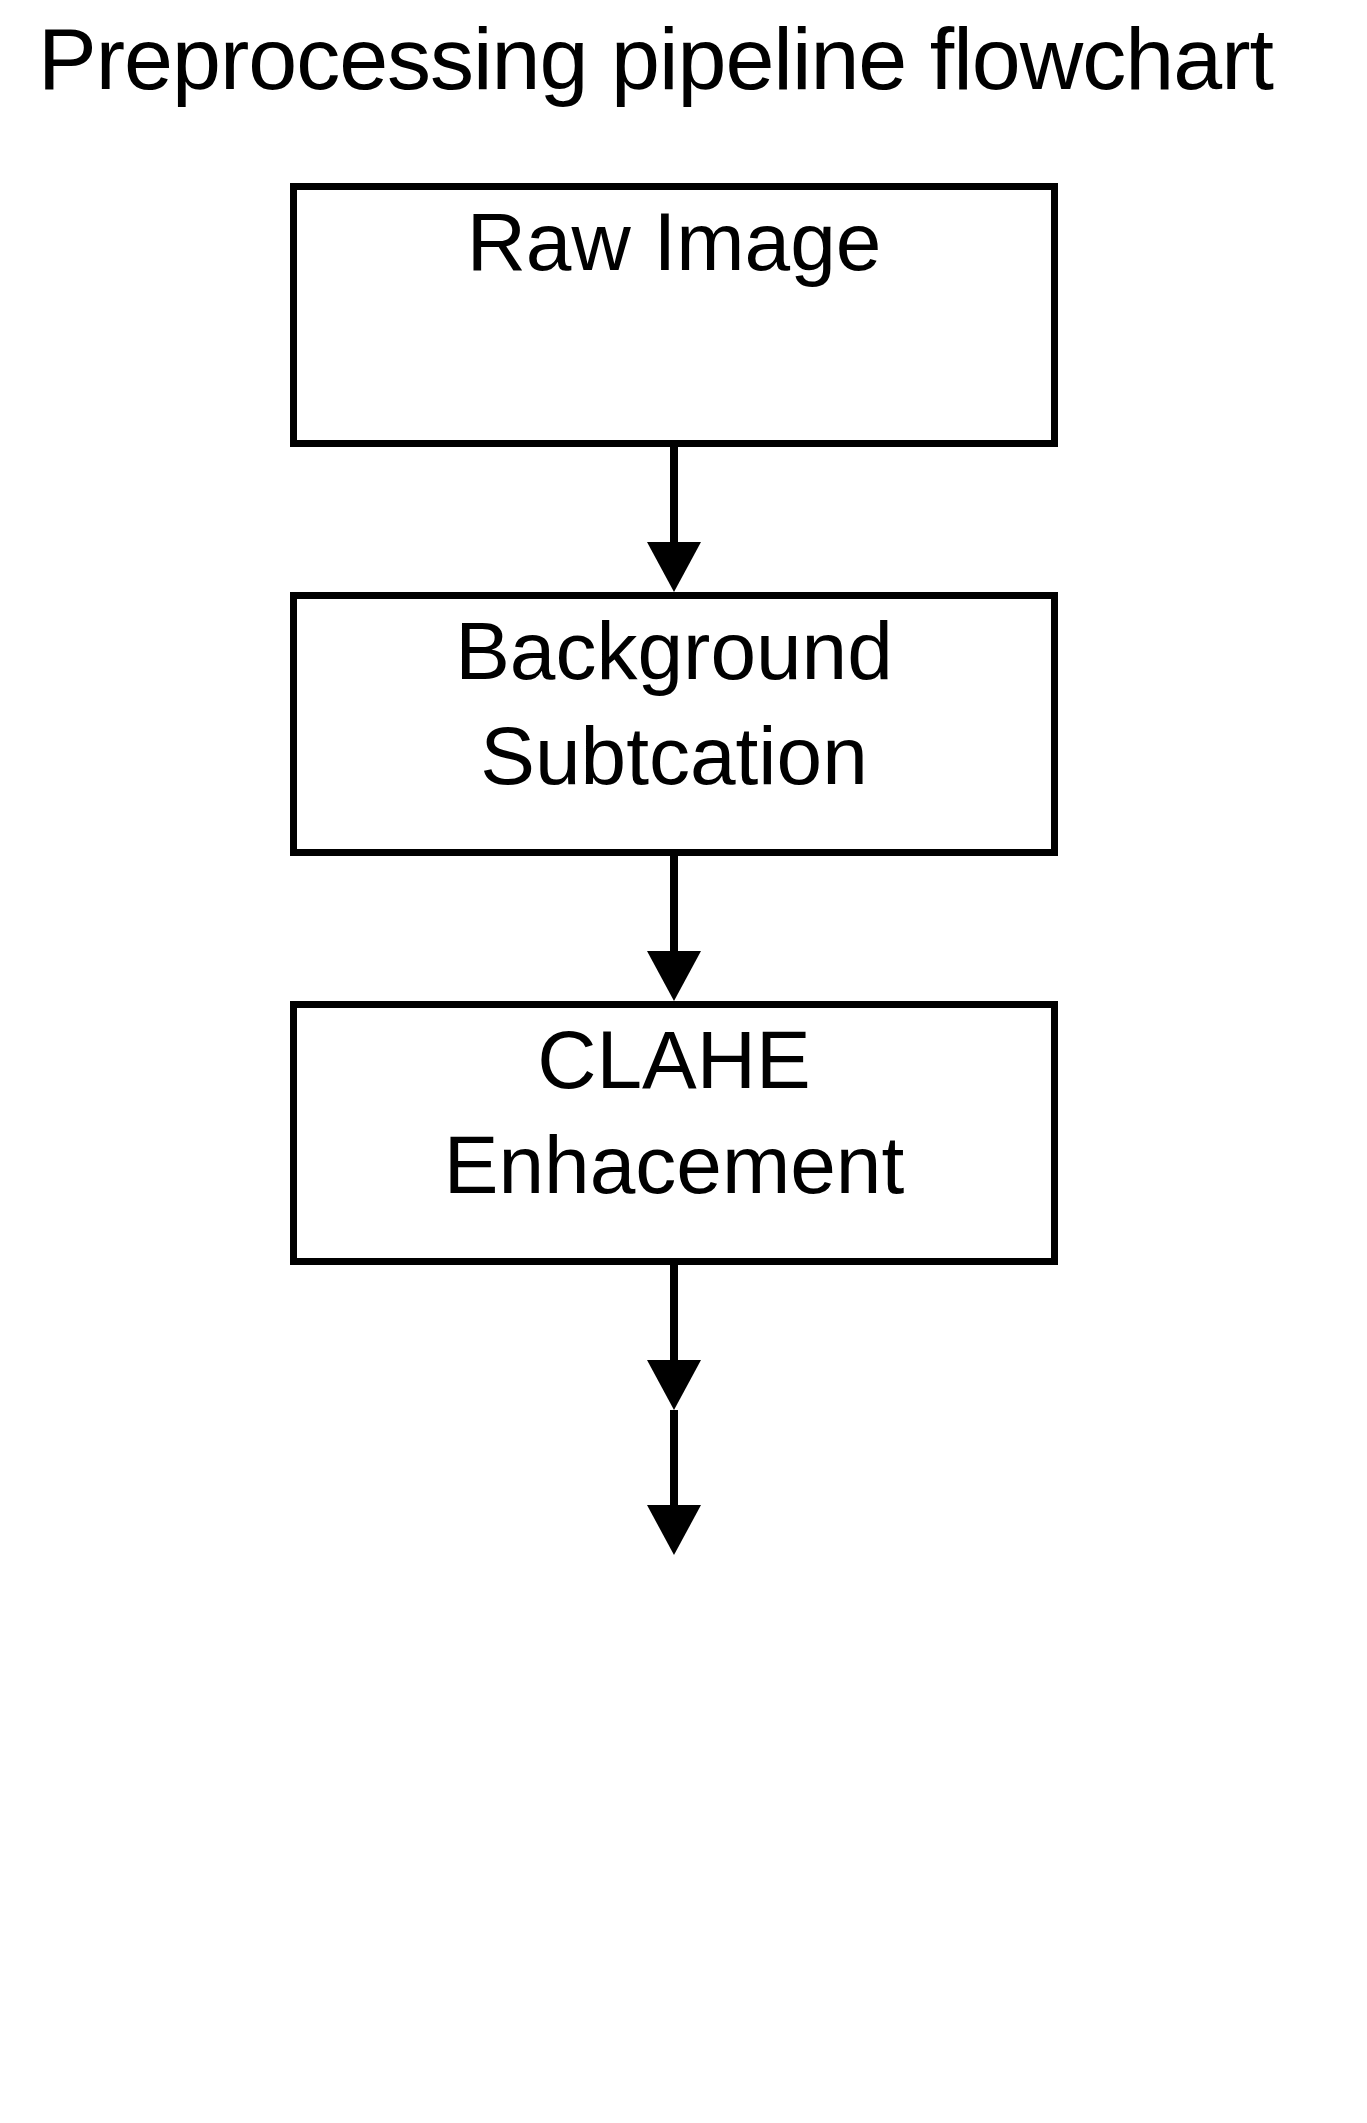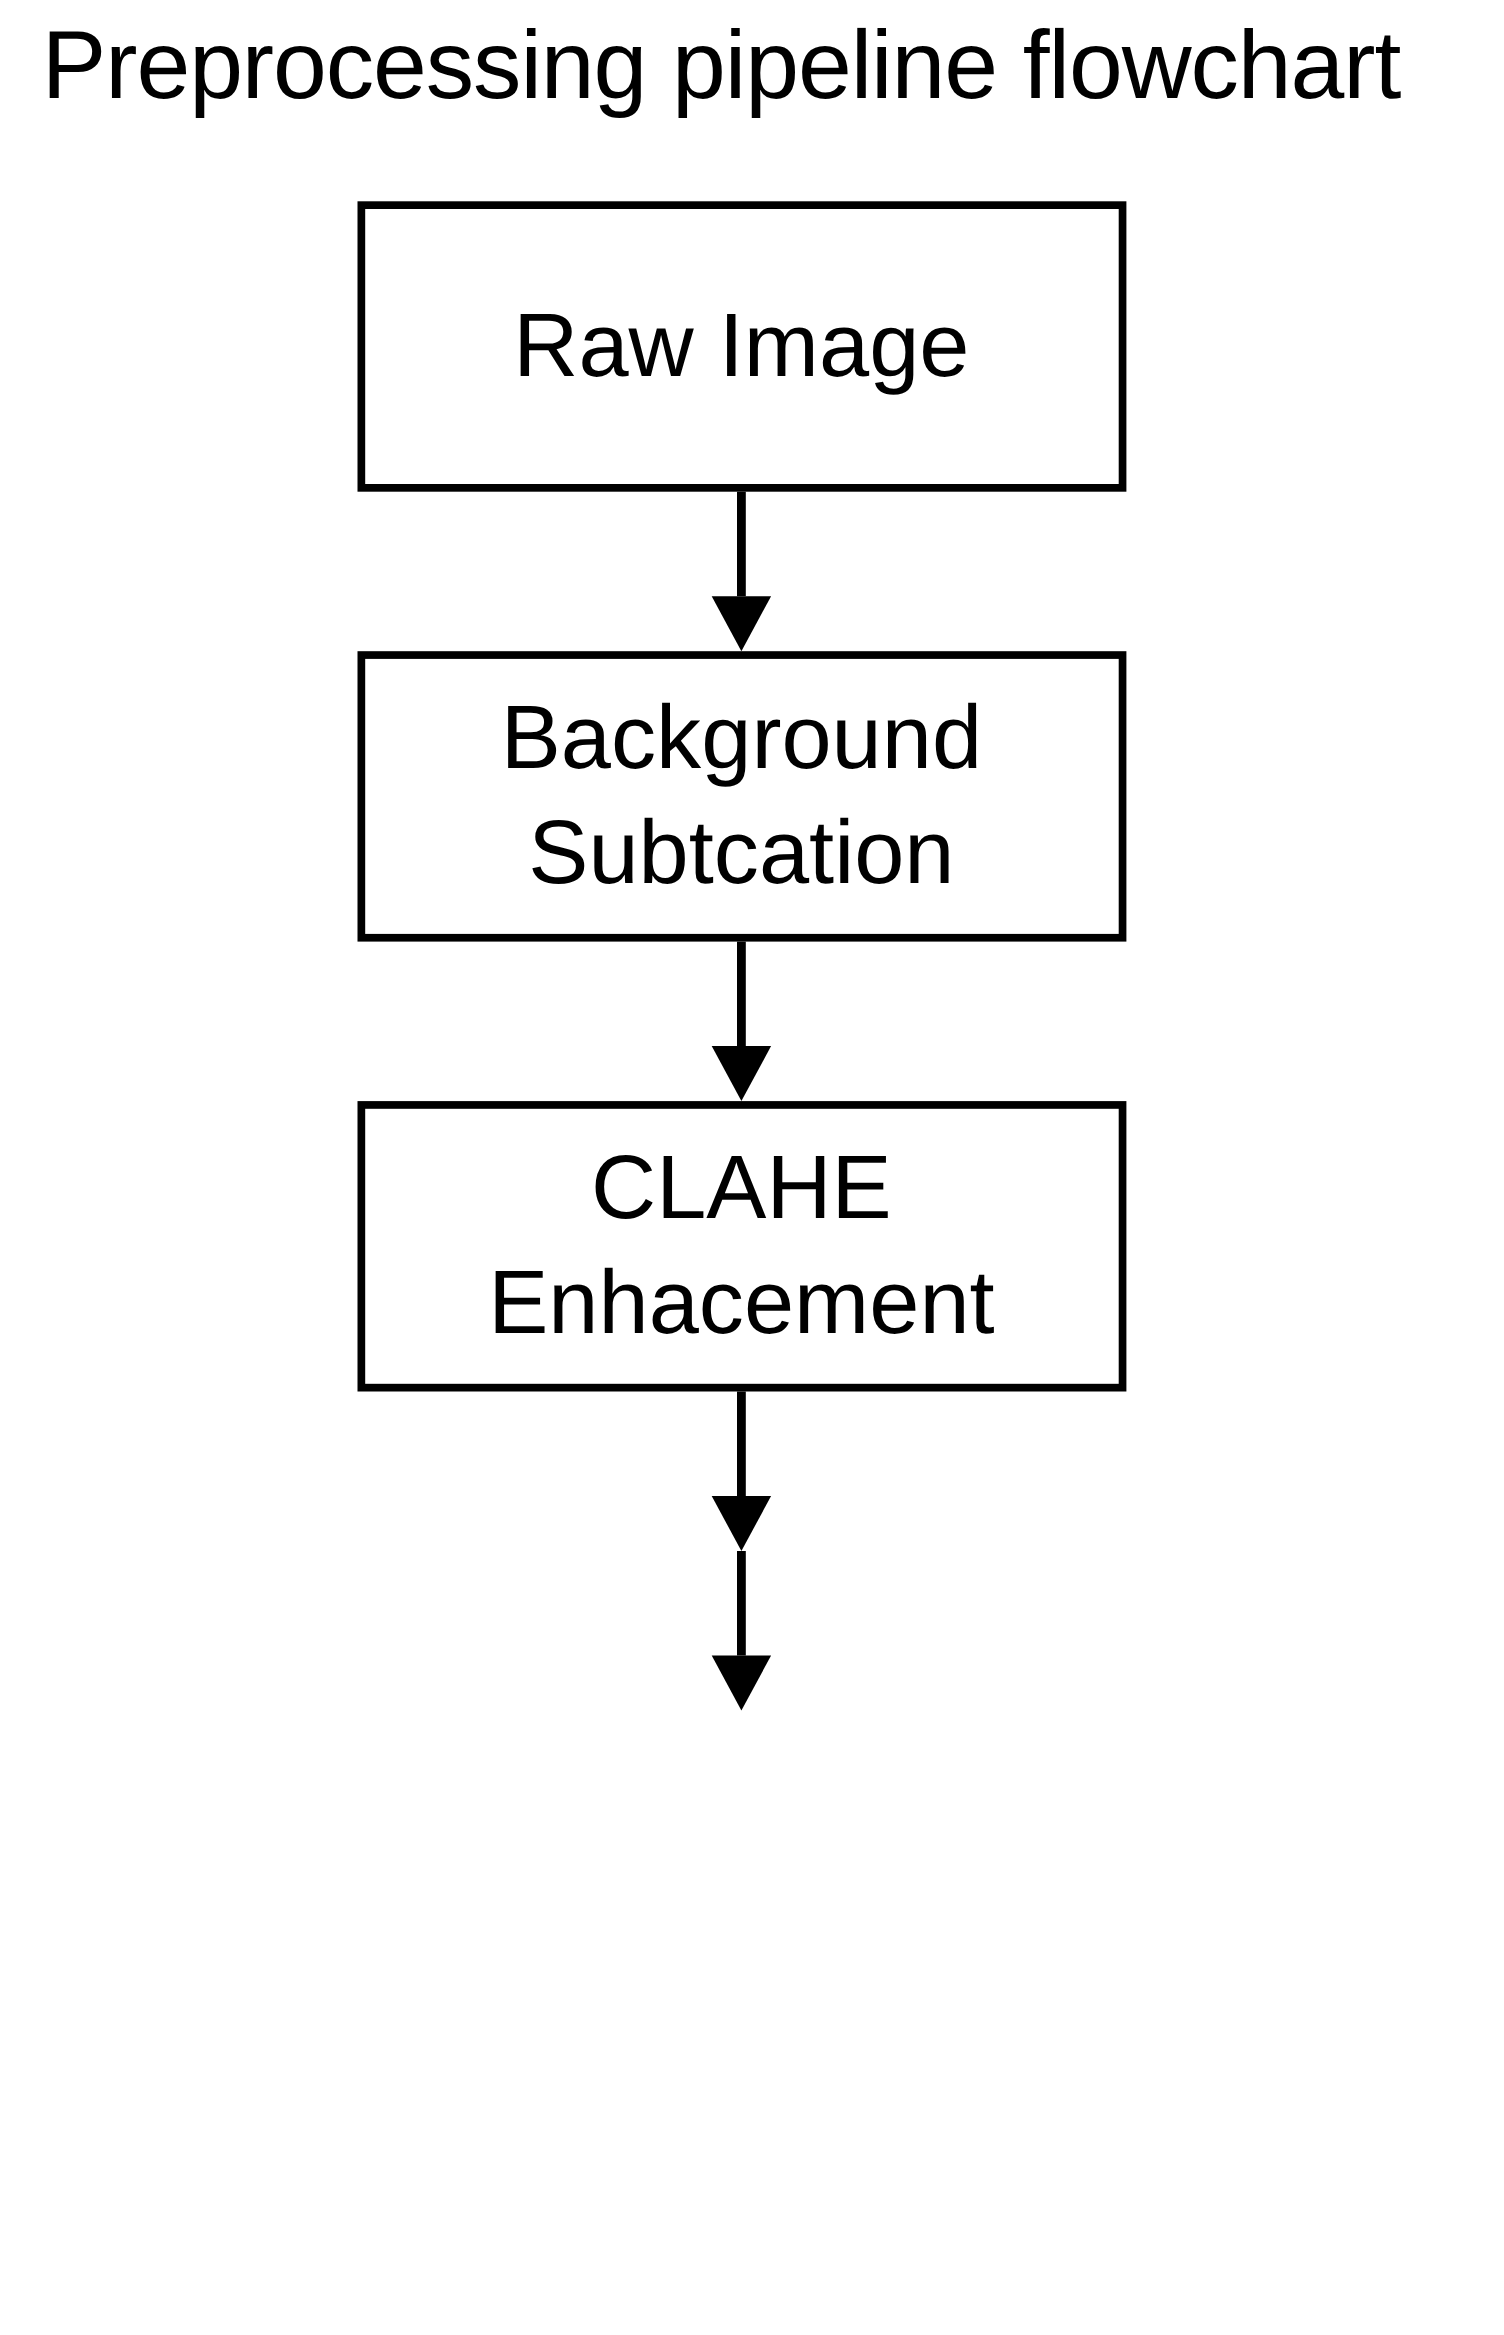--- a/index.html
+++ b/index.html
@@ -29,26 +29,26 @@
     position: absolute;
     left: 290px;
     top: 183px;
     width: 768px;
     display: flex;
     flex-direction: column;
     align-items: center;
   }
   .node {
     box-sizing: border-box;
-    width: 699px;
+    width: 768px;
     height: 264px;
     border: 7px solid #000000;
     background: #ffffff;
     display: flex;
-    align-items: center;
+    align-items: flex-start;
     justify-content: center;
     text-align: center;
   }
   .node-label {
     font-size: 82px;
     line-height: 1.28;
     color: #000000;
     white-space: pre-line;
   }
   .arrow {

